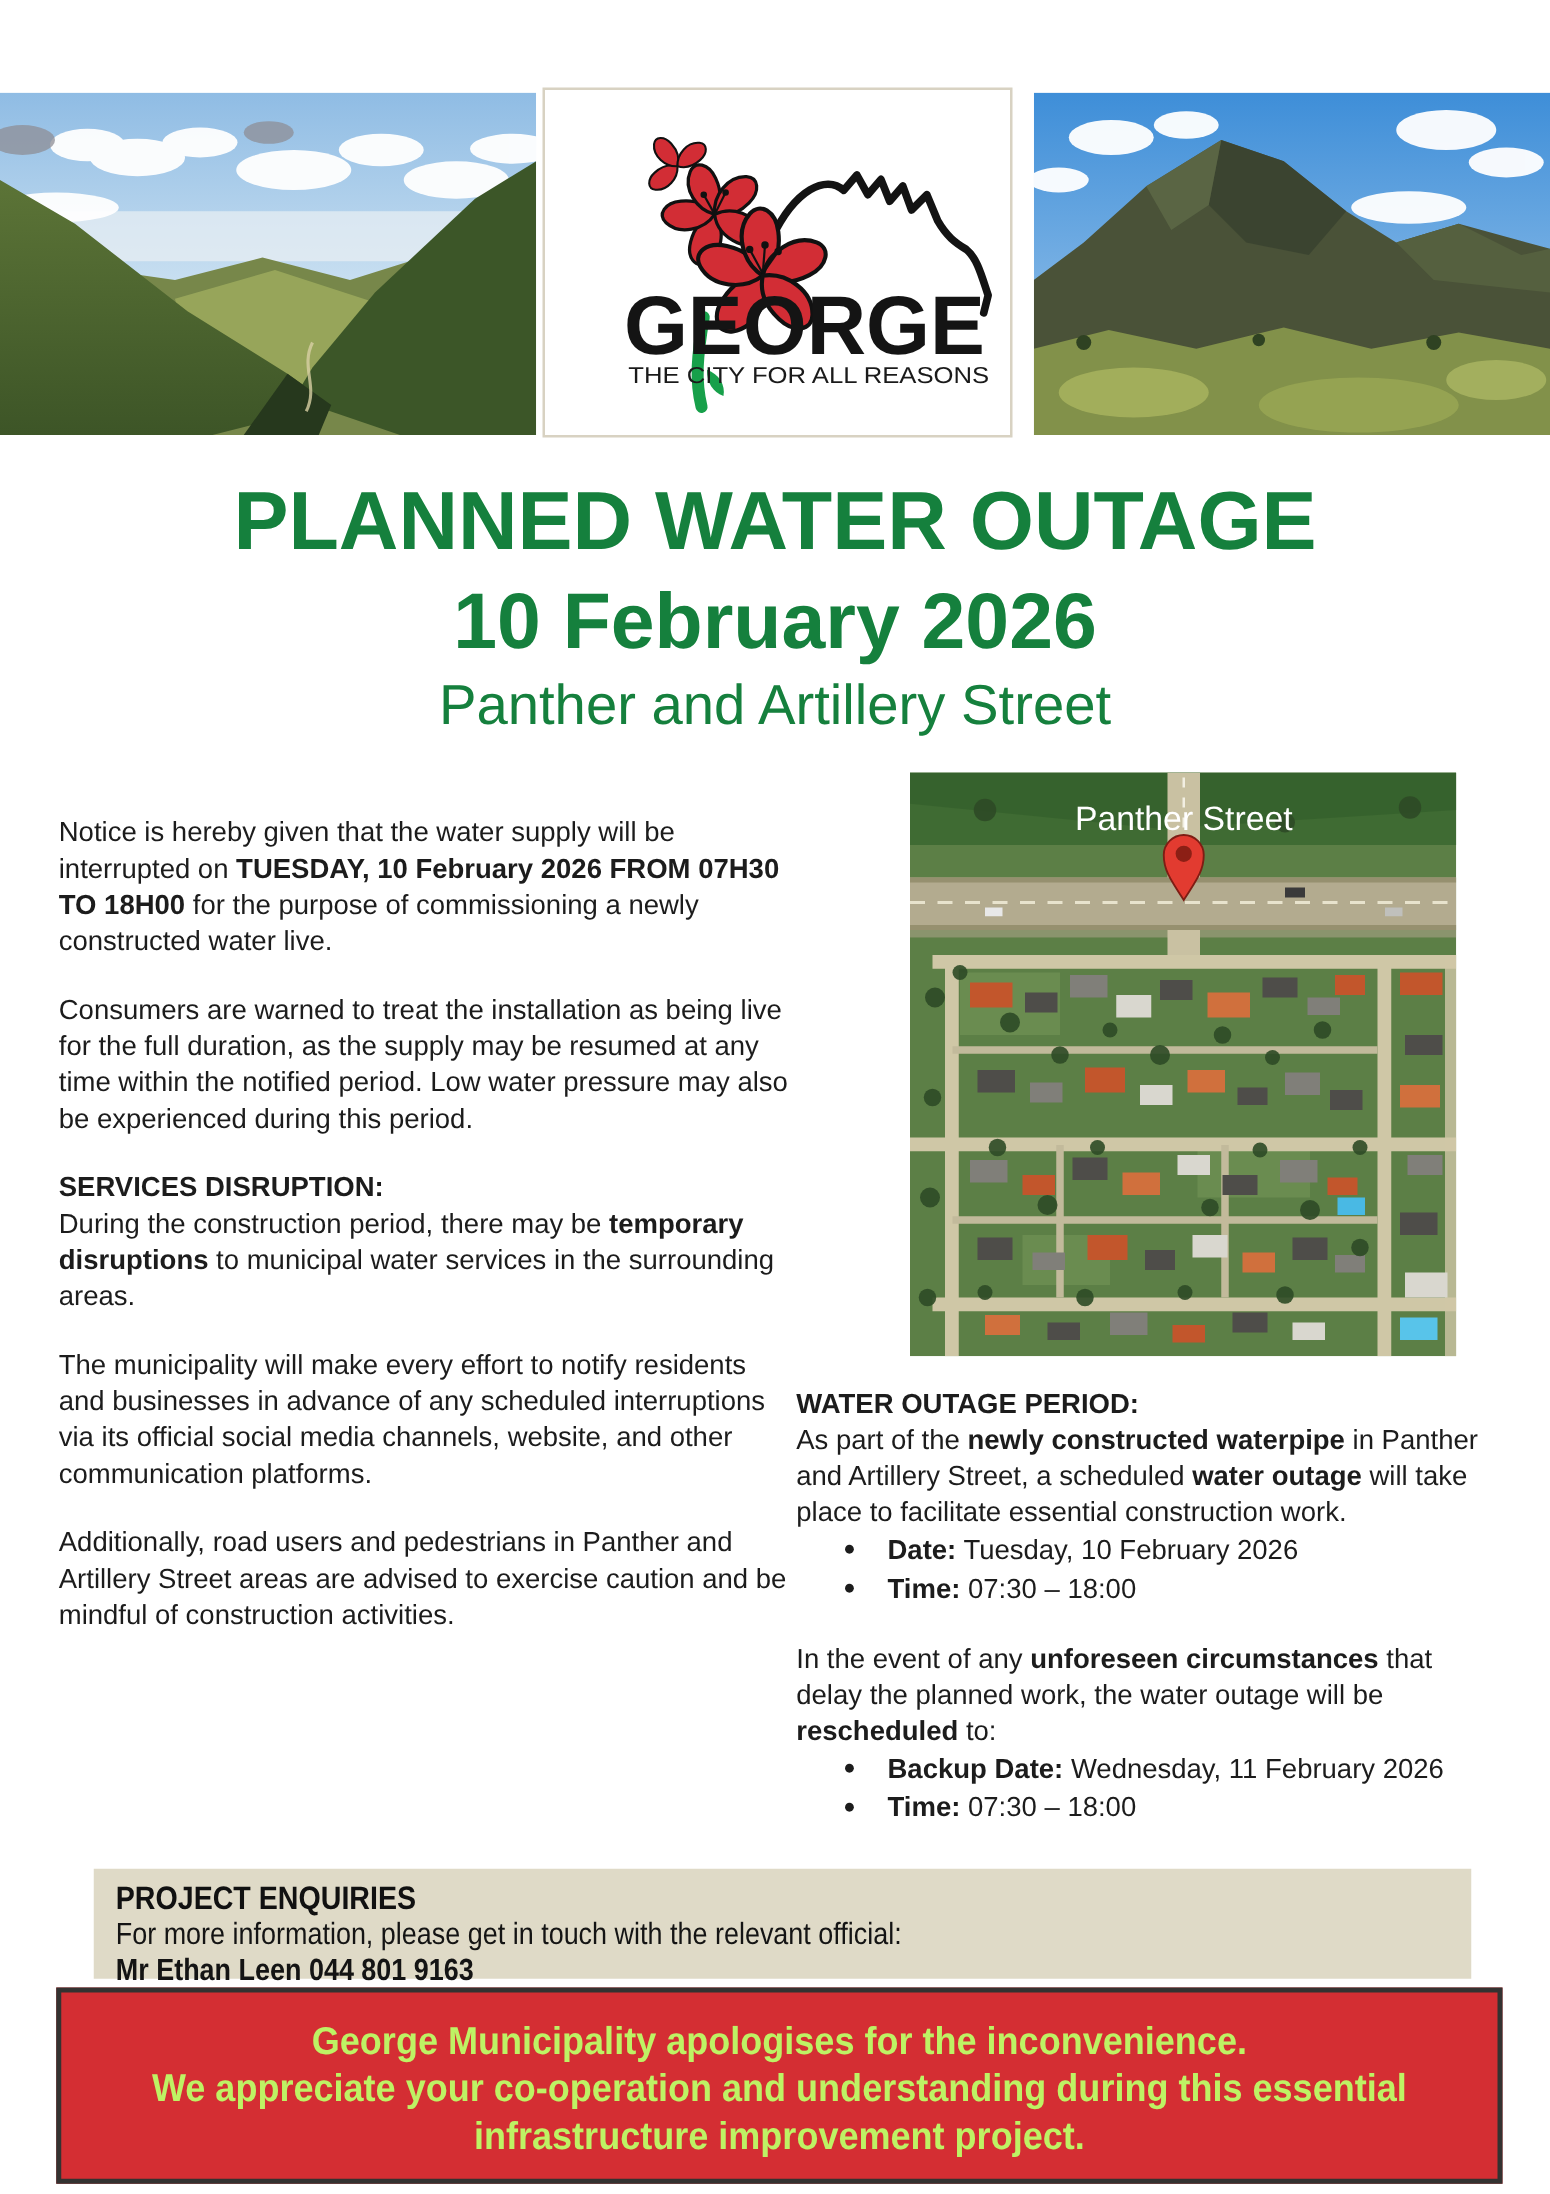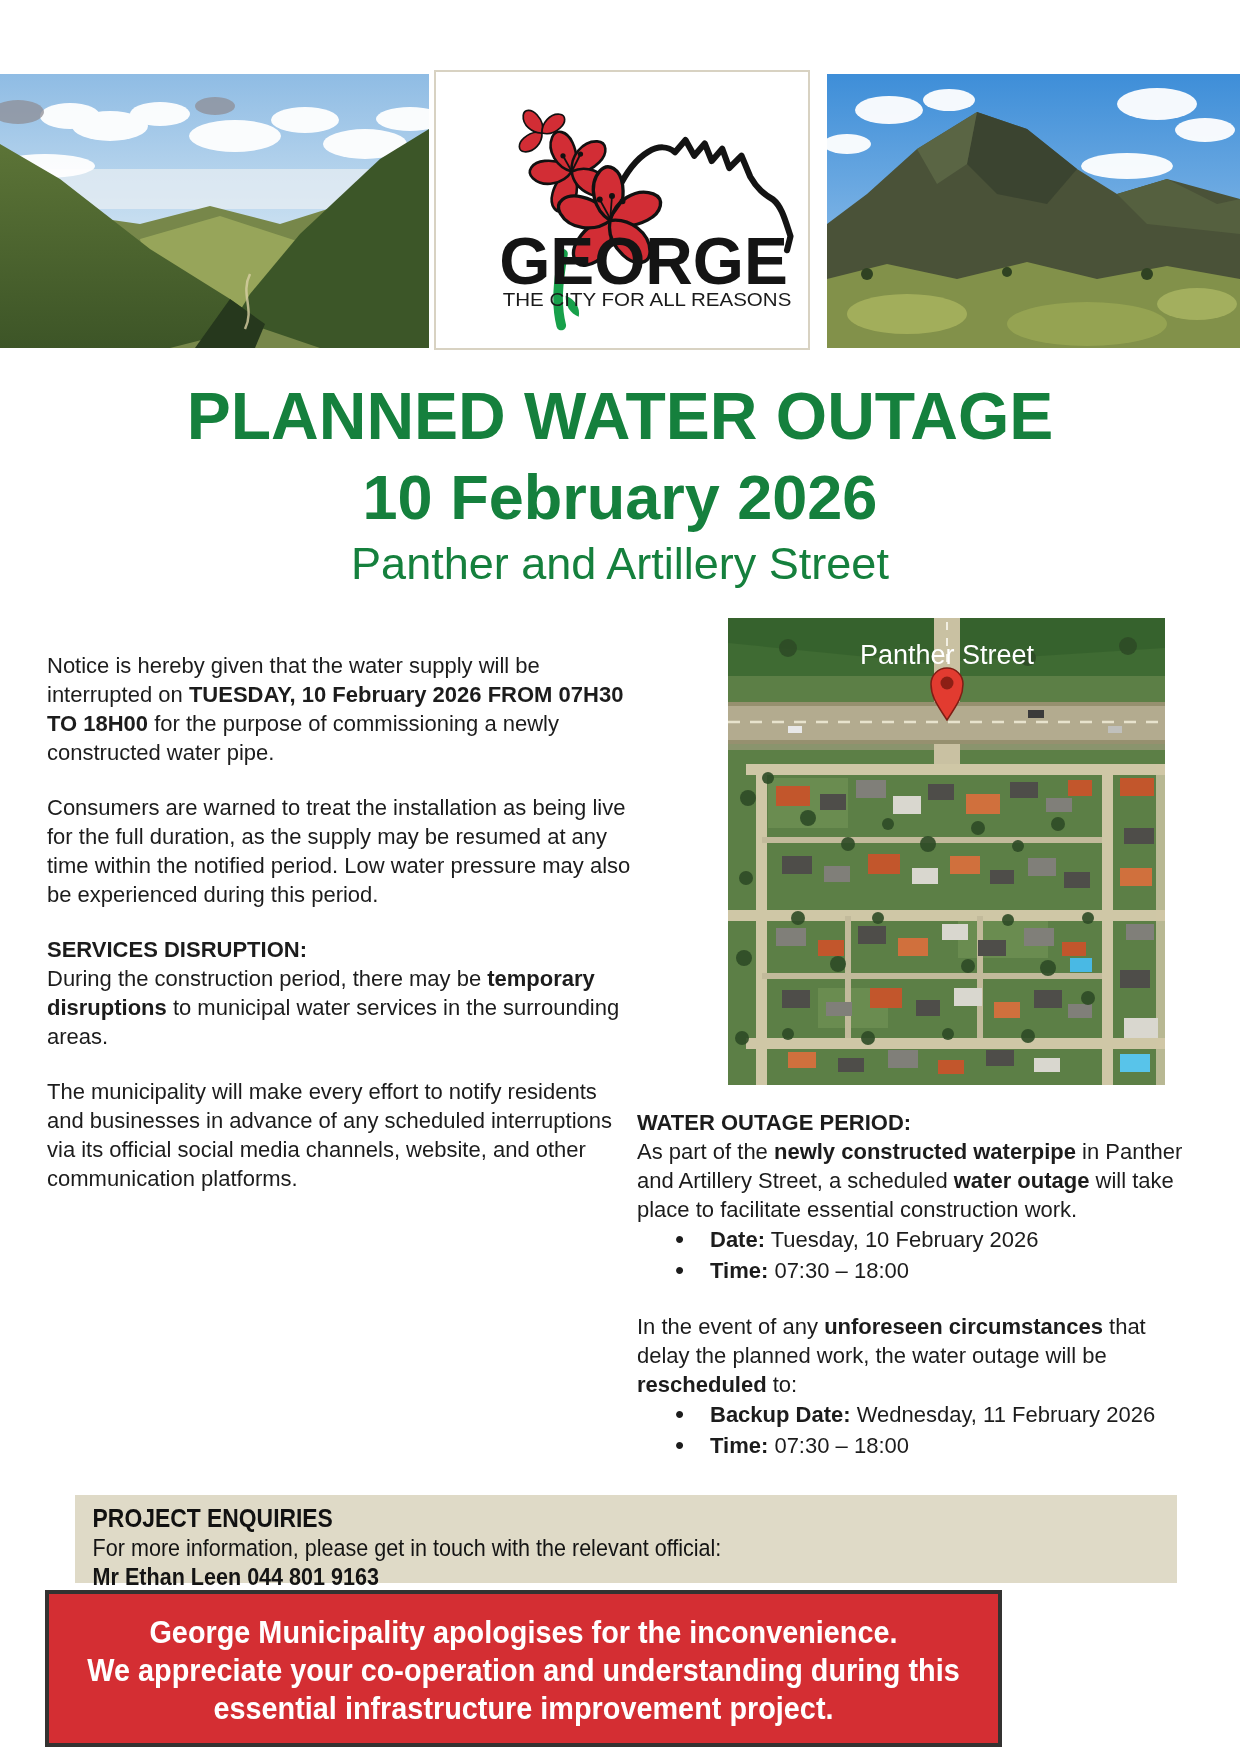--- a/index.html
+++ b/index.html
@@ -42,22 +42,22 @@
 
   
   .enquiries{position:absolute;left:75px;top:1495px;width:1102px;height:88px;background:#dfdac7;overflow:visible;}
   .enq-inner{position:absolute;left:0;top:9px;width:1240px;padding-left:20px;box-sizing:border-box;
              transform:scaleX(0.88);transform-origin:left top;}
   .enq-h{font-size:26px;font-weight:bold;line-height:29px;color:#111;}
   .enq-l{font-size:24.5px;line-height:29px;color:#141414;}
   .enq-b{font-size:24.5px;font-weight:bold;line-height:29px;color:#141414;}
 
   
-  .banner{position:absolute;left:45px;top:1590px;width:957px;height:157px;background:#d42e33;
-          border:4px solid #343231;box-sizing:border-box;color:#ffffff;}
+  .banner{position:absolute;left:45px;top:1590px;width:1157px;height:157px;background:#d42e33;
+          border:4px solid #343231;box-sizing:border-box;color:#bef264;}
   .banner-inner{position:absolute;left:-39px;right:-39px;top:20px;text-align:center;
                 transform:scaleX(0.93);transform-origin:center top;}
   .bl{font-size:31px;font-weight:bold;line-height:38px;}
 </style>
 </head>
 <body>
 
 <div class="page">
 
   <div class="photo photo-left">
@@ -176,25 +176,26 @@
     </svg>
   </div>
 
   <div class="title-block">
     <div class="t1">PLANNED WATER OUTAGE</div>
     <div class="t2">10 February 2026</div>
     <div class="t3">Panther and Artillery Street</div>
   </div>
 
   <div class="col col-left">
-    <p><span>Notice is hereby given that the water supply will be interrupted on </span><b>TUESDAY, 10 February 2026 FROM 07H30 TO 18H00</b><span> for the purpose of commissioning a newly constructed water pipe.</span></p>
+    <p><span>Notice is hereby given that the water supply will be interrupted on </span><b>TUESDAY, 10 February 2026 FROM 07H30 TO 18H00</b><span> for the purpose of commissioning a newly constructed water live.</span></p>
     <p>Consumers are warned to treat the installation as being live for the full duration, as the supply may be resumed at any time within the notified period. Low water pressure may also be experienced during this period.</p>
     <h3>SERVICES DISRUPTION:</h3>
     <p><span>During the construction period, there may be </span><b>temporary disruptions</b><span> to municipal water services in the surrounding areas.</span></p>
     <p>The municipality will make every effort to notify residents and businesses in advance of any scheduled interruptions via its official social media channels, website, and other communication platforms.</p>
+    <p>Additionally, road users and pedestrians in Panther and Artillery Street areas are advised to exercise caution and be mindful of construction activities.</p>
   </div>
 
   <div class="map">
     <svg viewBox="0 0 437 467" preserveAspectRatio="none">
       <rect x="0" y="0" width="437" height="467" fill="#5c7f46"></rect>
       <rect x="0" y="0" width="437" height="58" fill="#3f6b33"></rect>
       <polygon points="0,0 437,0 437,30 200,45 0,25" fill="#35602c" opacity="0.8"></polygon>
 
       <rect x="40" y="160" width="80" height="50" fill="#a4c27a" opacity="0.2"></rect>
       <rect x="230" y="300" width="90" height="40" fill="#a4c27a" opacity="0.2"></rect>

